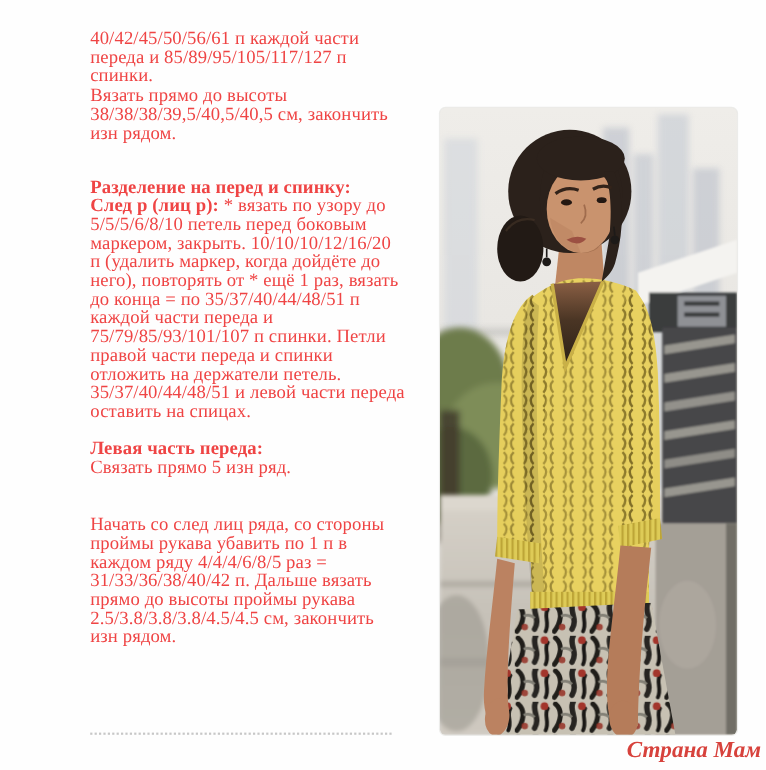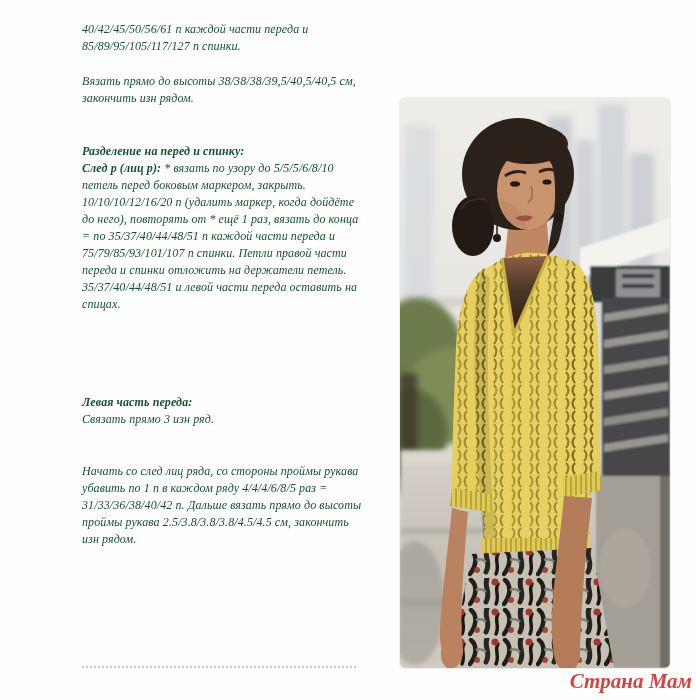--- a/index.html
+++ b/index.html
@@ -7,25 +7,24 @@
     position:relative;
     width:696px;height:700px;
     background:#fefefe;
     overflow:hidden;
     font-family:"Liberation Serif","DejaVu Serif",serif;
   }
   .para{
     position:absolute;
     left:82px;
     width:286px;
-    font-size:12px;
+    font-size:17px;
     line-height:17px;
-    color:#14532d;
+    color:#ef4444;
     letter-spacing:0.1px;
-    font-style:italic;
   }
   .para.right{left:400px;width:274px;}
   .b{font-weight:bold;}
   .blk{display:block;}
   .dotted-sep{
     position:absolute;
     left:82px;top:666px;width:274px;height:0;
     border-top:2px dotted #c7c7c7;
   }
   .photo{
@@ -51,26 +50,26 @@
 </style>
 </head>
 <body>
 
 <div class="page">
 
   <p class="para" style="top:9px"><span>40/42/45/50/56/61 п каждой части переда и 85/89/95/105/117/127 п спинки.</span></p>
 
   <p class="para" style="top:61px"><span>Вязать прямо до высоты 38/38/38/39,5/40,5/40,5 см, закончить изн рядом.</span></p>
 
-  <p class="para" style="top:131px">
+  <p class="para" style="top:144px">
     <span class="b blk">Разделение на перед и спинку:</span><span class="b">След р (лиц р): </span><span>* вязать по узору до 5/5/5/6/8/10 петель перед боковым маркером, закрыть. 10/10/10/12/16/20 п (удалить маркер, когда дойдёте до него), повторять от * ещё 1 раз, вязать до конца = по 35/37/40/44/48/51 п каждой части переда и 75/79/85/93/101/107 п спинки. Петли правой части переда и спинки отложить на держатели петель. 35/37/40/44/48/51 и левой части переда оставить на спицах.</span>
   </p>
 
   <p class="para" style="top:382px">
-    <span class="b blk">Левая часть переда:</span><span>Связать прямо 3 изн ряд.</span>
+    <span class="b blk">Левая часть переда:</span><span>Связать прямо 5 изн ряд.</span>
   </p>
 
   <p class="para" style="top:451px"><span>Начать со след лиц ряда, со стороны проймы рукава убавить по 1 п в каждом ряду 4/4/4/6/8/5 раз = 31/33/36/38/40/42 п. Дальше вязать прямо до высоты проймы рукава 2.5/3.8/3.8/3.8/4.5/4.5 см, закончить изн рядом.</span></p>
 
 
   <div class="dotted-sep"></div>
 
 
   <div class="photo">
     <svg width="270" height="570" viewBox="0 0 270 570" xmlns="http://www.w3.org/2000/svg">

